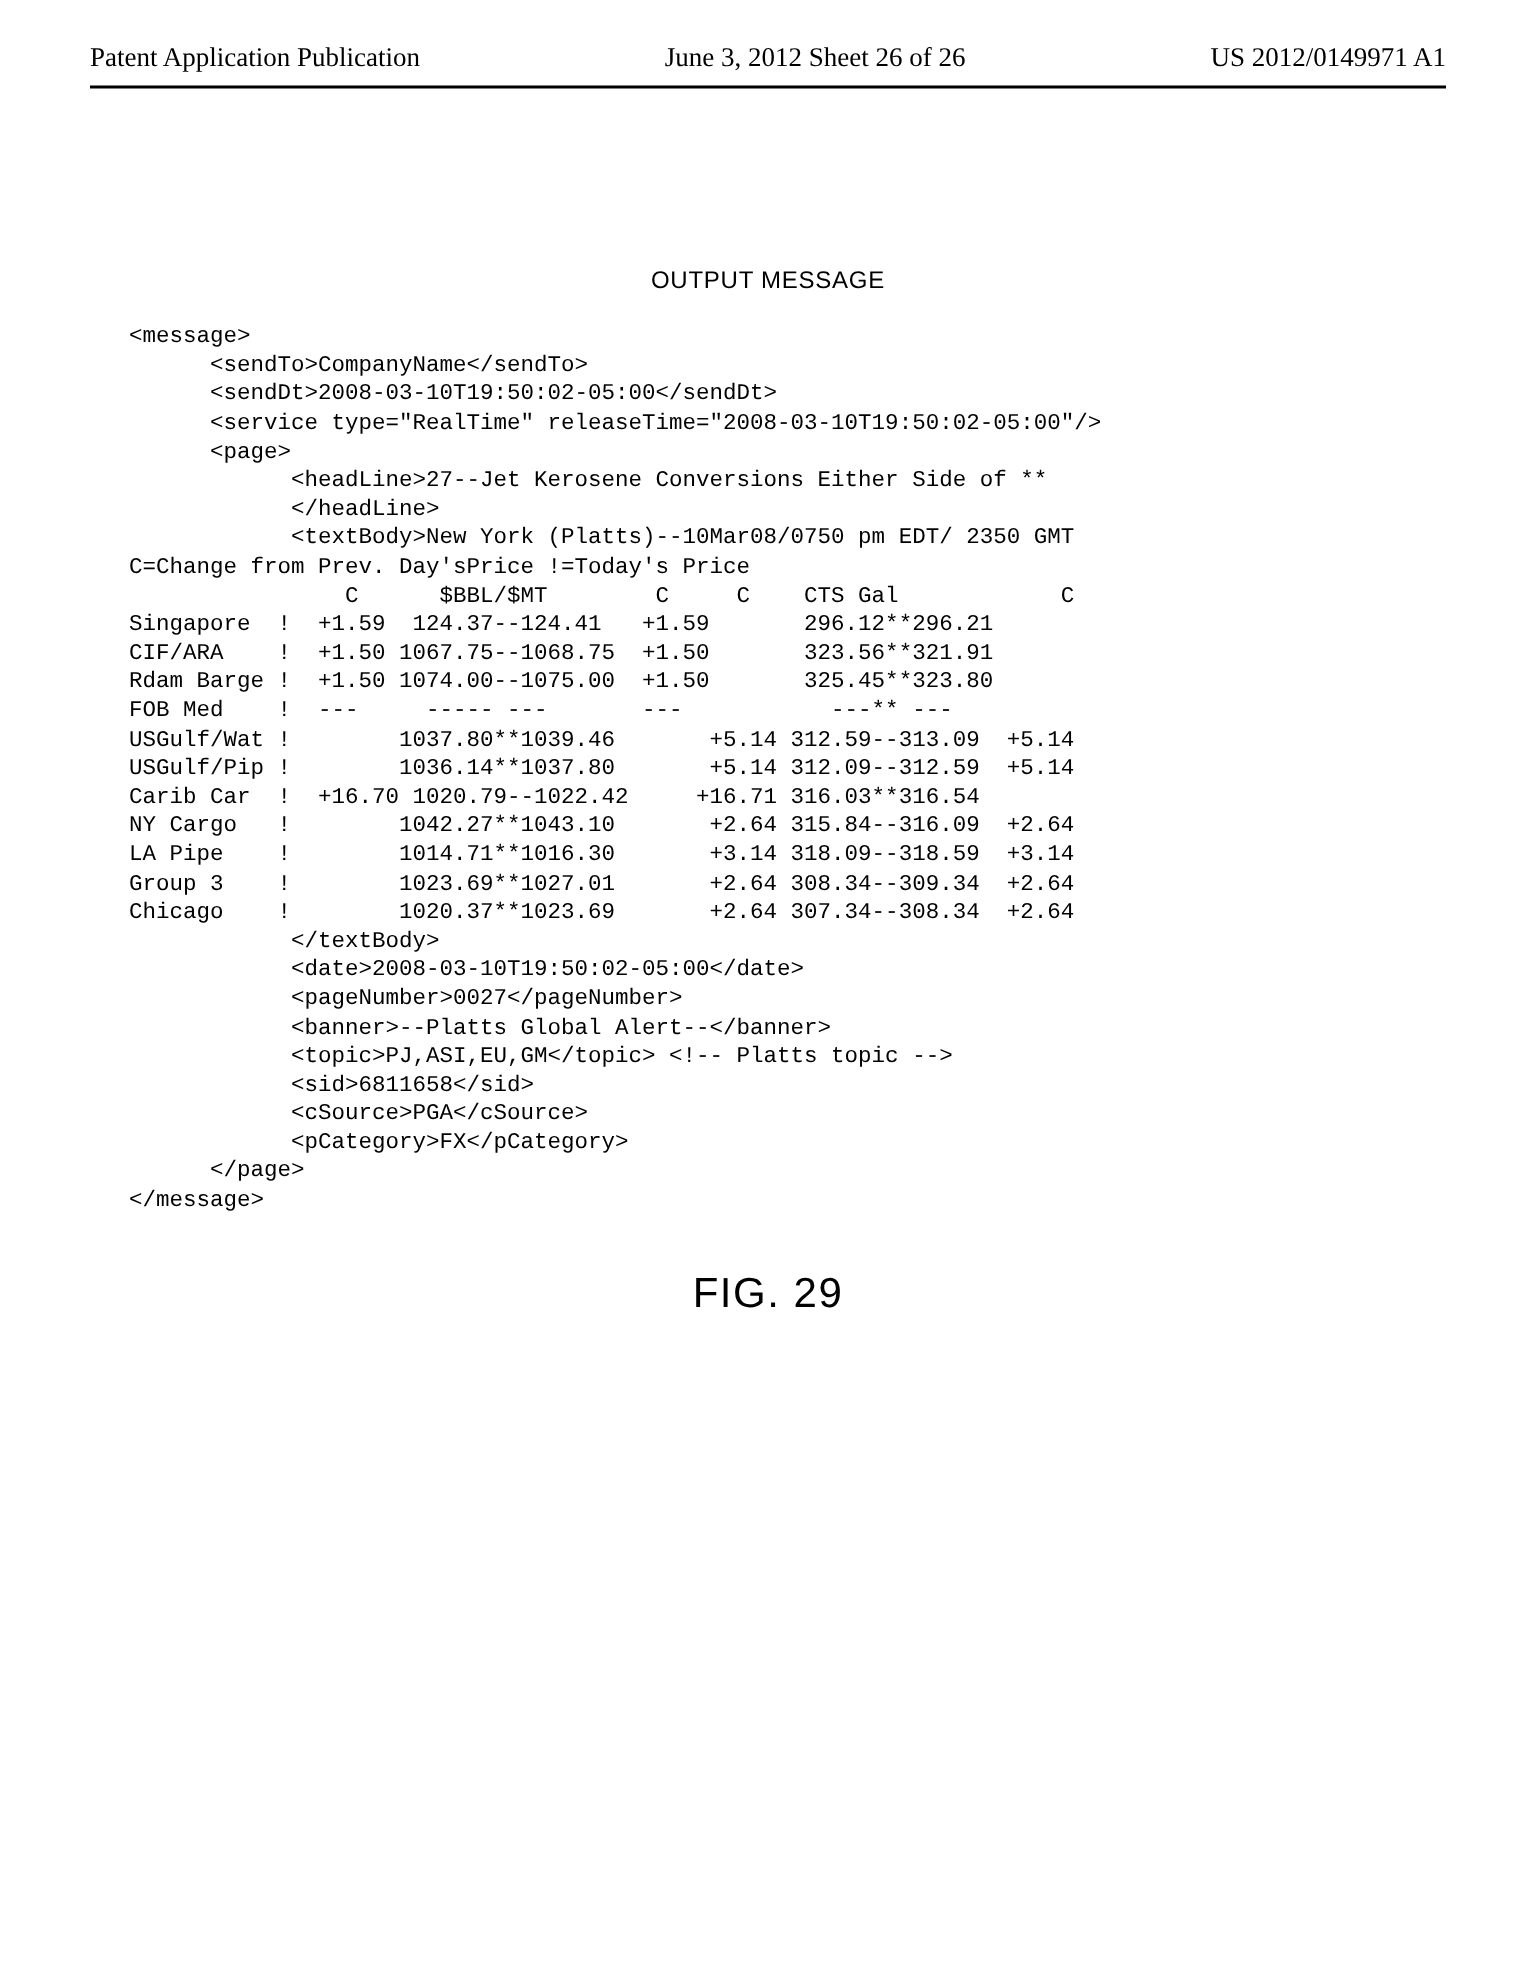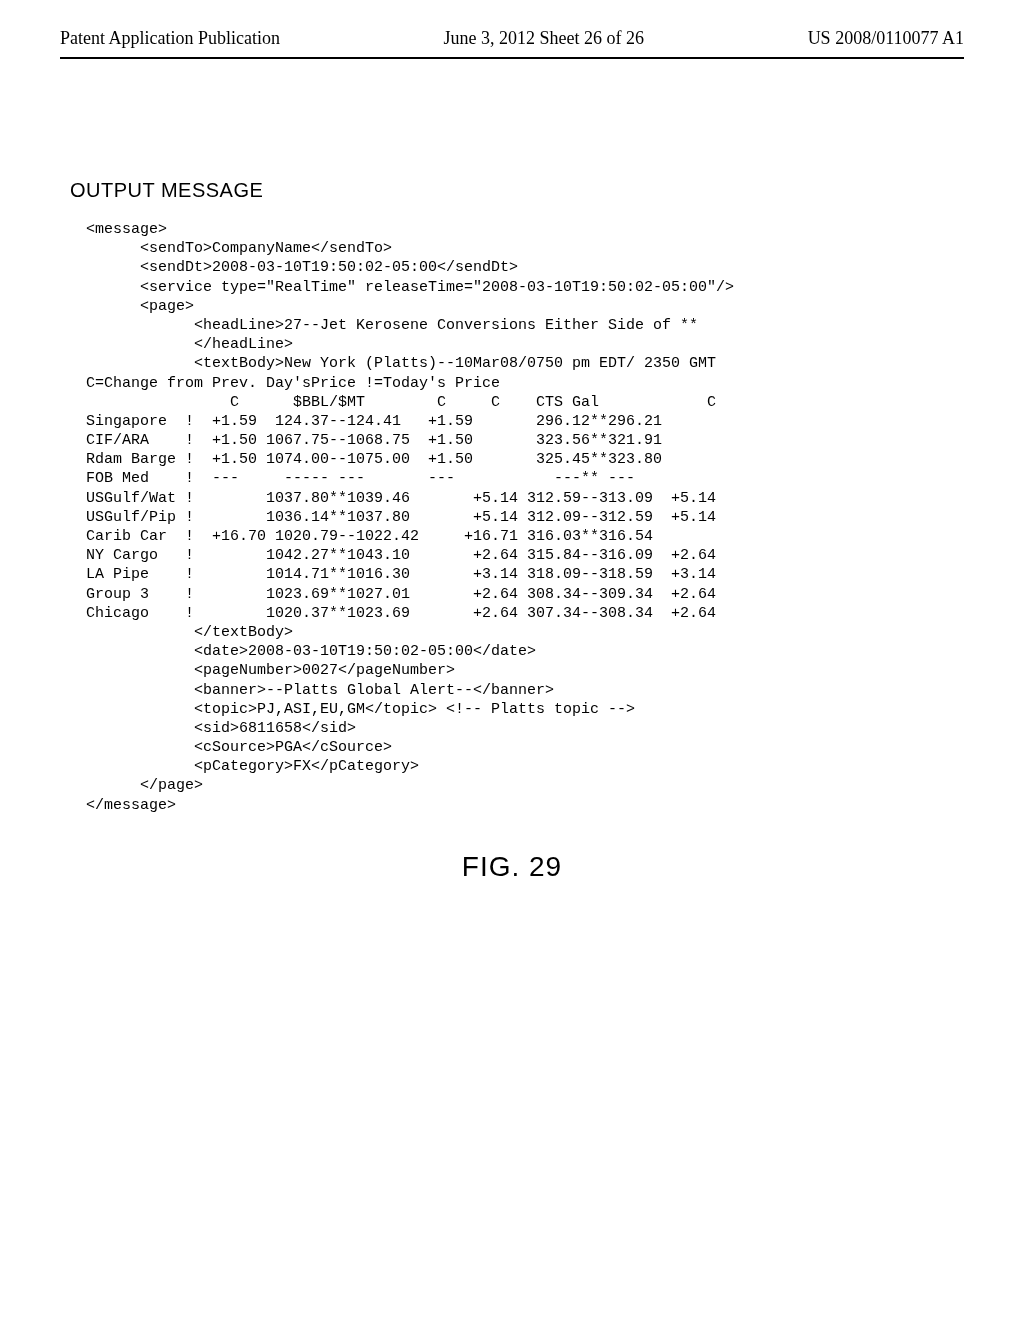--- a/index.html
+++ b/index.html
@@ -21,23 +21,23 @@
   }
   .rule {
     border: none;
     border-top: 2px solid #000;
     margin: 2px 60px 0 60px;
   }
   .content {
     padding: 120px 70px 0 70px;
   }
   .title {
-    text-align: left;
+    text-align: center;
     font-family: Arial, Helvetica, sans-serif;
-    font-size: 20px;
+    font-size: 16px;
     letter-spacing: 0.5px;
     margin-bottom: 18px;
   }
   pre.code {
     font-family: "Courier New", Courier, monospace;
     font-size: 15px;
     line-height: 1.28;
     white-space: pre;
     margin: 16px;
   }
@@ -48,21 +48,21 @@
     margin-top: 36px;
     letter-spacing: 1px;
   }
 </style>
 </head>
 <body>
 
 <div class="header-bar">
   <span>Patent Application Publication</span>
   <span>June 3, 2012  Sheet 26 of 26</span>
-  <span>US 2008/0110077 A1</span>
+  <span>US 2012/0149971 A1</span>
 </div>
 <hr class="rule">
 
 <div class="content">
   <div class="title">OUTPUT MESSAGE</div>
   <pre class="code">&lt;message&gt;
       &lt;sendTo&gt;CompanyName&lt;/sendTo&gt;
       &lt;sendDt&gt;2008-03-10T19:50:02-05:00&lt;/sendDt&gt;
       &lt;service type="RealTime" releaseTime="2008-03-10T19:50:02-05:00"/&gt;
       &lt;page&gt;

